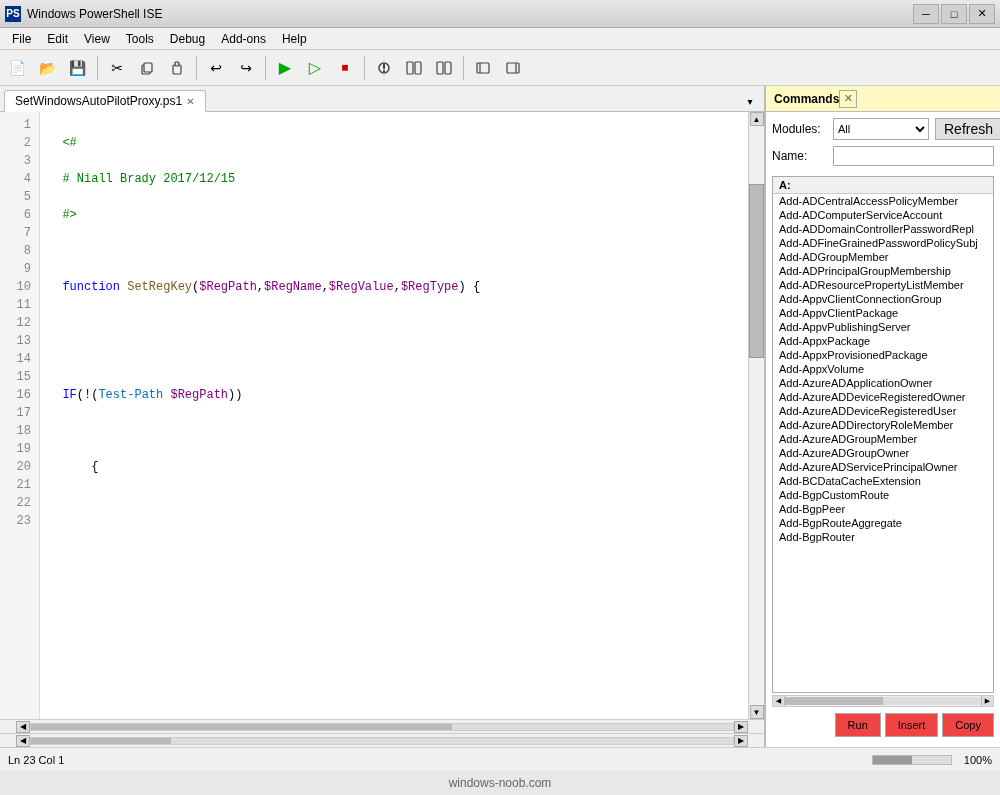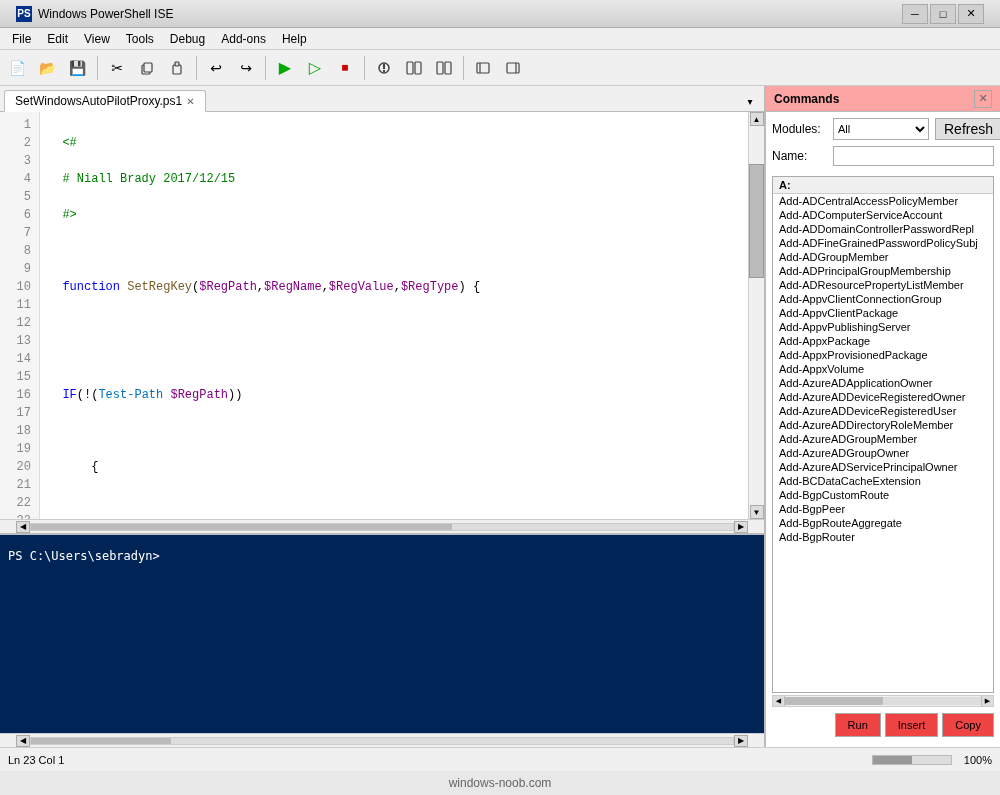--- a/index.html
+++ b/index.html
@@ -4,21 +4,21 @@
   <style>
     * { box-sizing: border-box; margin: 0; padding: 0; }
     body { font-family: 'Segoe UI', Tahoma, Geneva, Verdana, sans-serif; font-size: 12px; background: #f0f0f0; width: 1000px; height: 795px; overflow: hidden; }
 
     
     .title-bar {
       background: linear-gradient(to bottom, #e8e8e8, #d0d0d0);
       height: 28px;
       display: flex;
       align-items: center;
-      padding: 0 16px;
+      padding: 0 5px;
       border-bottom: 1px solid #aaa;
       user-select: none;
     }
     .title-bar-icon {
       width: 16px; height: 16px;
       background: #003087;
       margin-right: 6px;
       display: flex; align-items: center; justify-content: center;
       font-size: 10px; color: white; font-weight: bold;
     }
@@ -156,27 +156,26 @@
     
     .commands-panel {
       width: 235px;
       background: white;
       border-left: 1px solid #bbb;
       display: flex;
       flex-direction: column;
     }
 
     .commands-header {
-      background: #fca5a5;
+      background: #fef9c3;
       border-bottom: 1px solid #bbb;
       height: 26px;
       display: flex;
       align-items: center;
       padding: 0 8px;
-      justify-content: space-between;
     }
     .commands-title {
       font-size: 12px;
       font-weight: bold;
     }
 
     .commands-body {
       padding: 6px;
       flex: 1;
       display: flex;
@@ -461,23 +460,20 @@
       </div>
 
       <div style="height:14px; background:#f0f0f0; border-top:1px solid #ccc; display:flex; align-items:center; padding:0 16px;">
         <div style="width:14px;height:12px;background:#ddd;border:1px solid #aaa;display:flex;align-items:center;justify-content:center;cursor:pointer;font-size:8px;">◀</div>
         <div style="flex:1; height:8px; background:#ddd; border:1px solid #ccc; position:relative;">
           <div style="position:absolute;left:0;width:60%;height:100%;background:#bbb;"></div>
         </div>
         <div style="width:14px;height:12px;background:#ddd;border:1px solid #aaa;display:flex;align-items:center;justify-content:center;cursor:pointer;font-size:8px;">▶</div>
       </div>
 
-      <div class="console-area">
-        <div style="color:white; font-family: Consolas, monospace; font-size:12px; line-height:1.5; padding-top:8px;">PS C:\Users\sebradyn&gt;</div>
-      </div>
 
       <div style="height:14px; background:#f0f0f0; border-top:1px solid #ccc; display:flex; align-items:center; padding:0 16px;">
         <div style="width:14px;height:12px;background:#ddd;border:1px solid #aaa;display:flex;align-items:center;justify-content:center;cursor:pointer;font-size:8px;">◀</div>
         <div style="flex:1; height:8px; background:#ddd; border:1px solid #ccc; position:relative;">
           <div style="position:absolute;left:0;width:20%;height:100%;background:#bbb;"></div>
         </div>
         <div style="width:14px;height:12px;background:#ddd;border:1px solid #aaa;display:flex;align-items:center;justify-content:center;cursor:pointer;font-size:8px;">▶</div>
       </div>
 
     </div>

